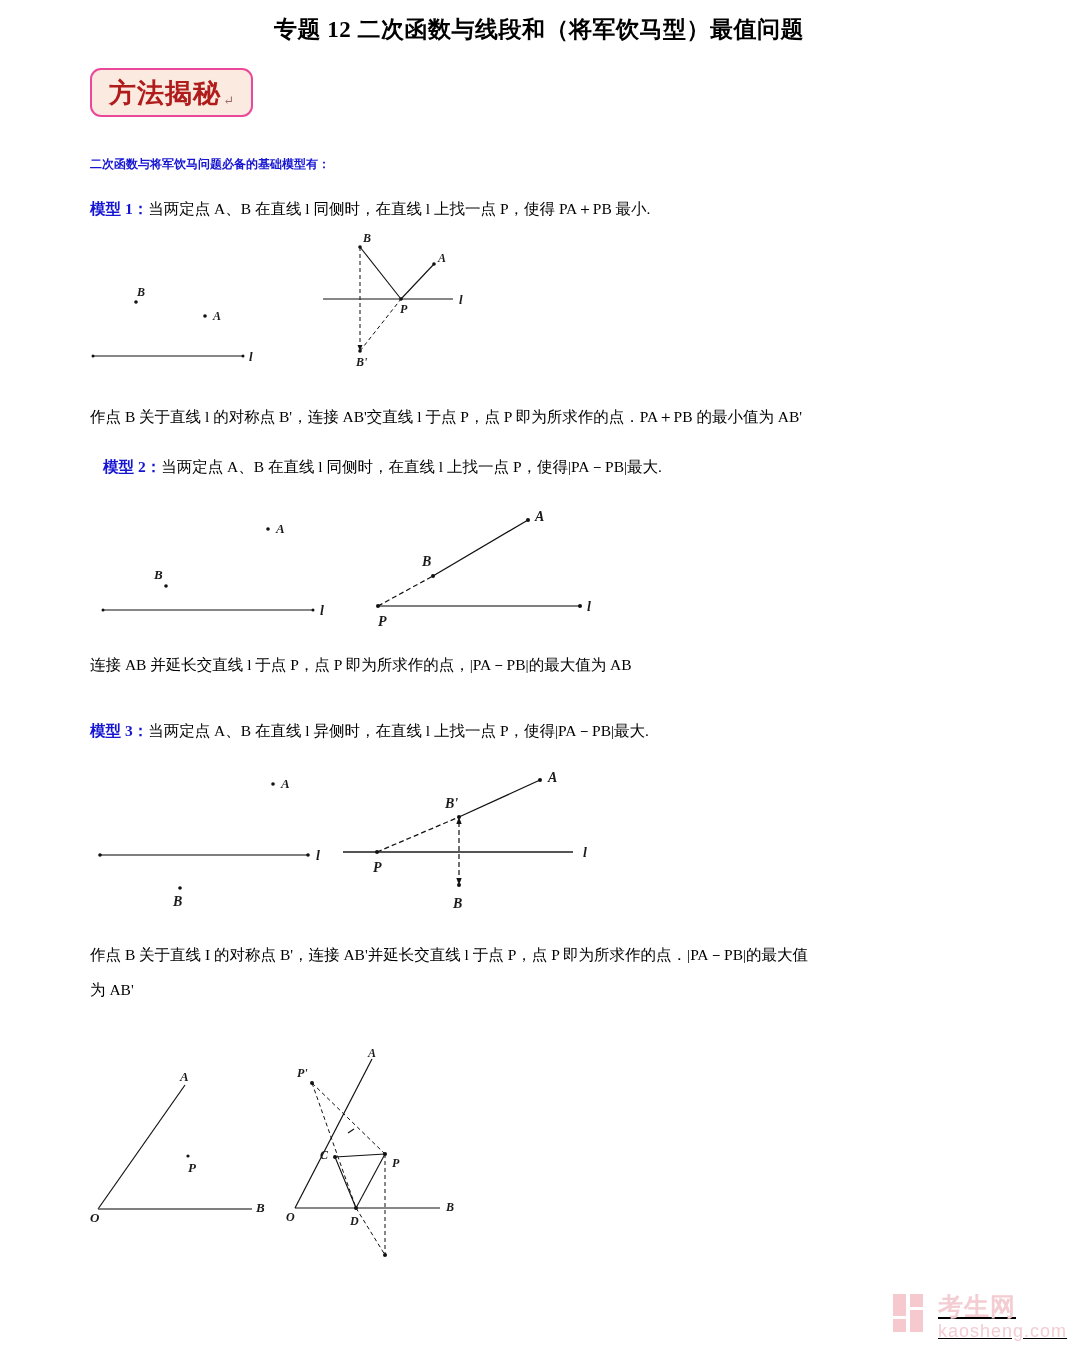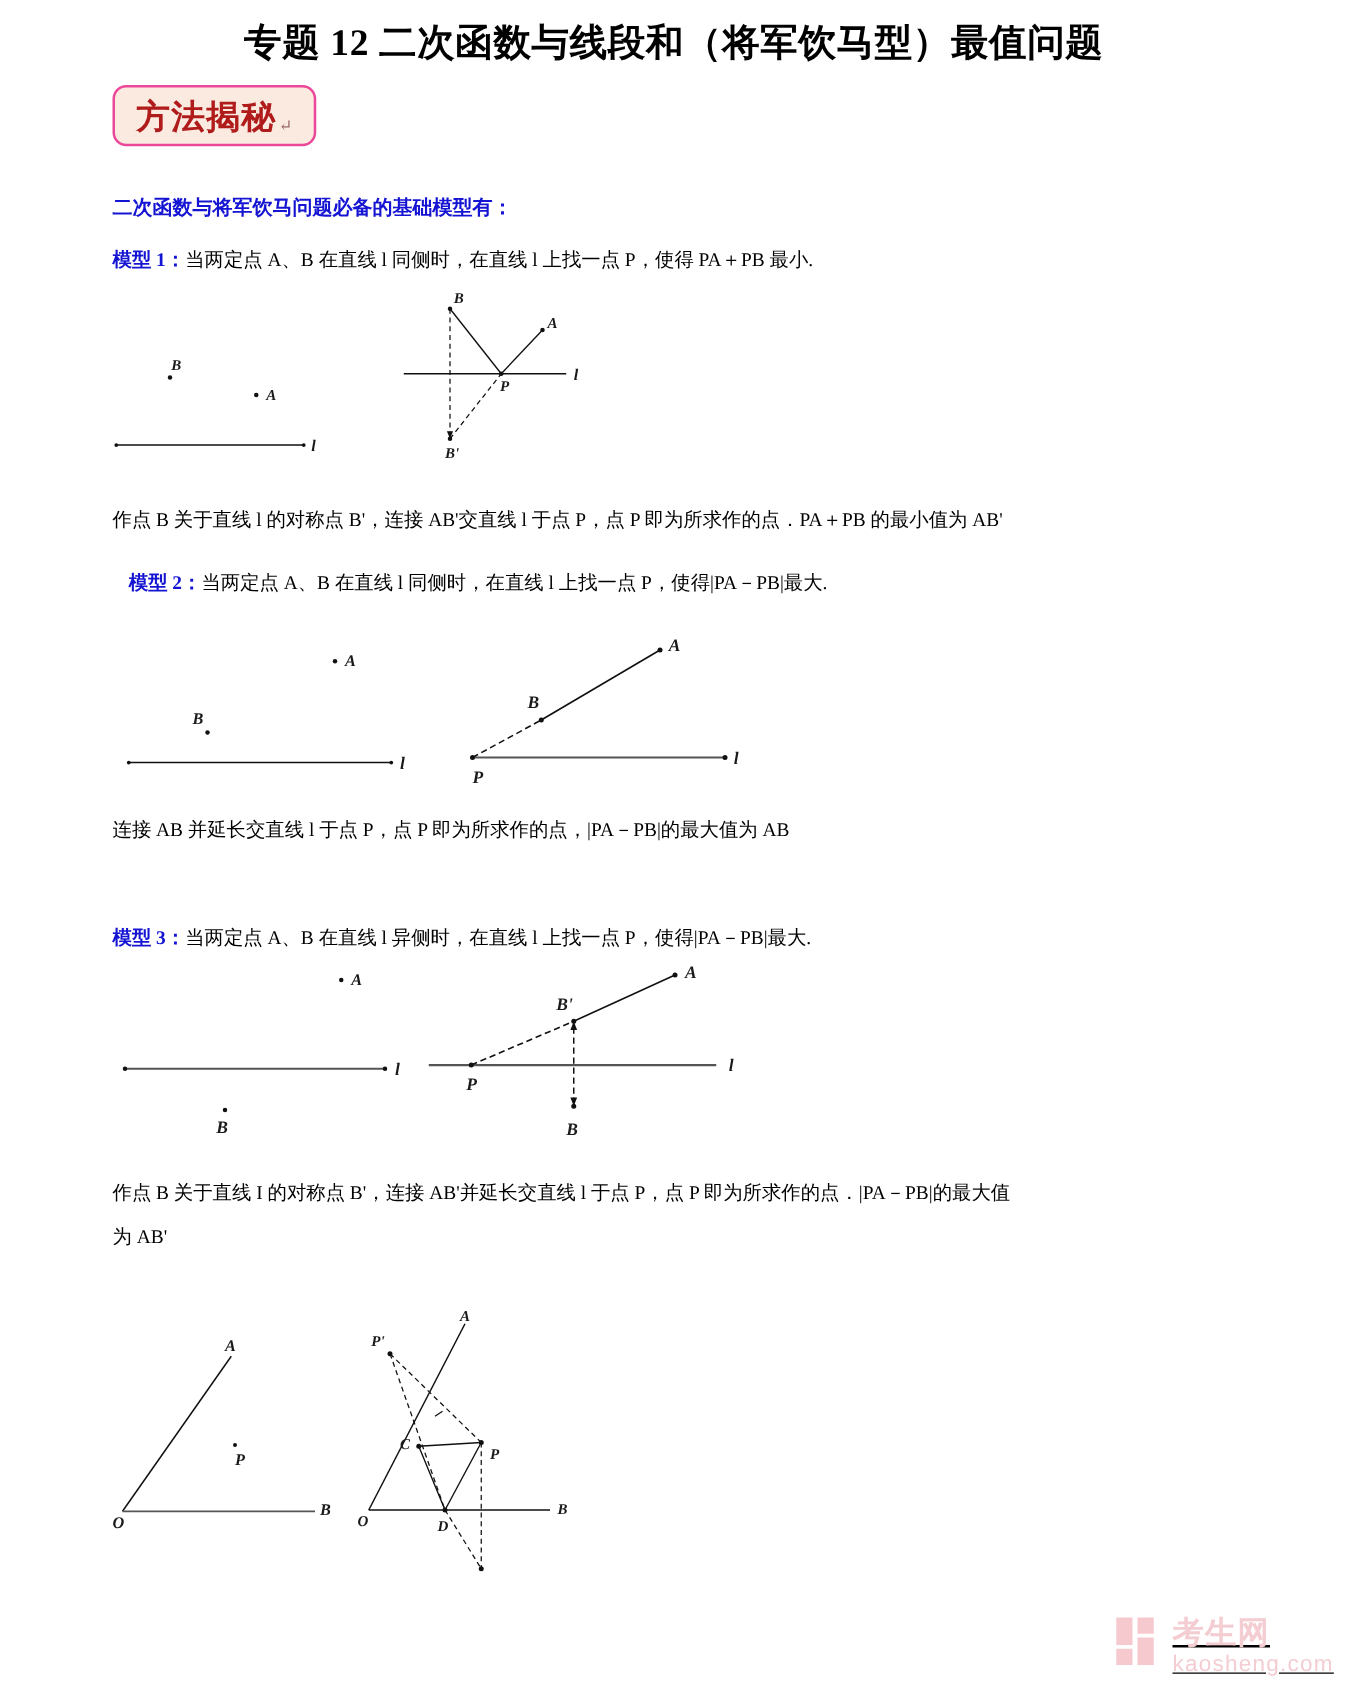--- a/index.html
+++ b/index.html
@@ -22,21 +22,21 @@
     height: 1364px;
   }
 
   
   .doc-title {
     position: absolute;
     top: 14px;
     left: 0;
     width: 1078px;
     text-align: center;
-    font-size: 30px;
+    font-size: 23px;
     font-weight: bold;
     letter-spacing: 0.5px;
     font-family: "Liberation Serif", "DejaVu Serif", serif;
   }
 
   
   .badge-wrap {
     position: absolute;
     top: 68px;
     left: 90px;
@@ -146,21 +146,21 @@
 
   <div class="doc-title">专题 12 二次函数与线段和（将军饮马型）最值问题</div>
 
   <div class="badge-wrap">
     <div class="badge">
       <span class="badge-text">方法揭秘</span>
       <span class="badge-return">↵</span>
     </div>
   </div>
 
-  <div class="txt blue-bold" style="left:90px; top:155px; font-size:16px;">二次函数与将军饮马问题必备的基础模型有：</div>
+  <div class="txt blue-bold" style="left:90px; top:155px; font-size:12px;">二次函数与将军饮马问题必备的基础模型有：</div>
 
   <div class="txt" style="left:90px; top:197px;">
     <span class="blue-bold">模型 1：</span><span>当两定点 A、B 在直线 l 同侧时，在直线 l 上找一点 P，使得 PA＋PB 最小.</span>
   </div>
 
   <svg class="fig" style="left:85px; top:232px;" width="420" height="150" viewBox="0 0 420 150">
 
     <circle cx="52" cy="302" r="0"></circle>
 
     <circle cx="51" cy="70" r="1.8" fill="#111"></circle>
@@ -229,21 +229,21 @@
 
     <text x="293" y="128" font-size="14">P</text>
 
     <line x1="293" y1="108" x2="348" y2="78" stroke="#111" stroke-width="1.2" stroke-dasharray="5,3"></line>
 
     <line x1="348" y1="78" x2="443" y2="22" stroke="#111" stroke-width="1.3"></line>
   </svg>
 
   <div class="txt" style="left:90px; top:653px;">连接 AB 并延长交直线 l 于点 P，点 P 即为所求作的点，|PA－PB|的最大值为 AB</div>
 
-  <div class="txt" style="left:90px; top:719px;margin-top:20px;">
+  <div class="txt" style="left:90px; top:719px;">
     <span class="blue-bold">模型 3：</span><span>当两定点 A、B 在直线 l 异侧时，在直线 l 上找一点 P，使得|PA－PB|最大.</span>
   </div>
 
   <svg class="fig" style="left:85px; top:760px;" width="540" height="160" viewBox="0 0 540 160">
 
     <circle cx="188" cy="24" r="1.8" fill="#111"></circle>
     <text x="196" y="28" font-size="13">A</text>
     <line x1="15" y1="95" x2="223" y2="95" stroke="#555" stroke-width="1.5"></line>
     <circle cx="15" cy="95" r="1.8" fill="#111"></circle>
     <circle cx="223" cy="95" r="1.8" fill="#111"></circle>

